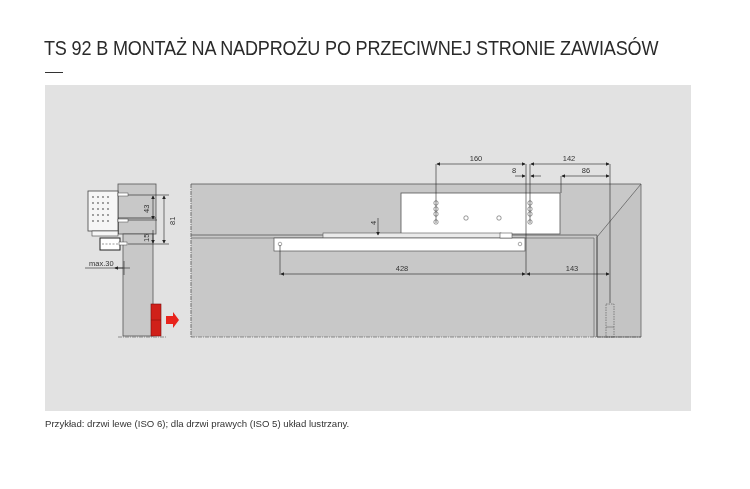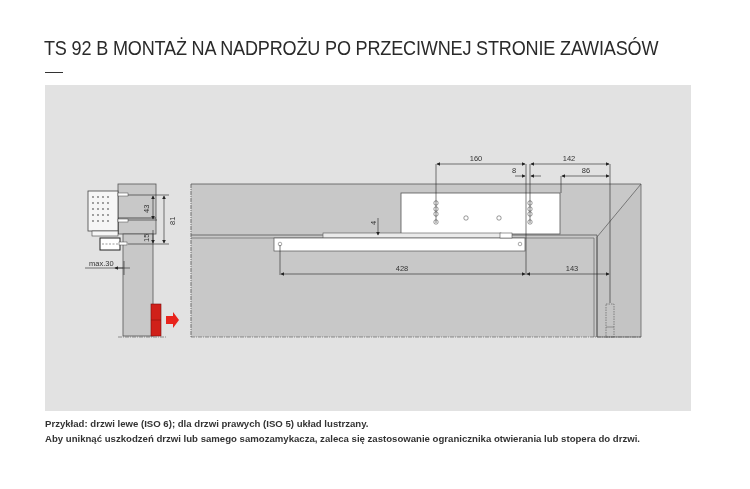--- a/index.html
+++ b/index.html
@@ -2,21 +2,21 @@
 <html><head>
 <meta charset="utf-8">
 <style>
   html, body { margin:0; padding:0; background:#ffffff; }
   body { width:750px; height:489px; position:relative; overflow:hidden; font-family:"Liberation Sans", sans-serif; }
   .title { position:absolute; left:44px; top:36px; font-family:"Liberation Sans", sans-serif; font-size:21px; color:#2a2a2a; letter-spacing:-0.2px; font-weight:normal; transform:scaleX(0.86); transform-origin:left top; white-space:nowrap; }
   .title-rule { position:absolute; left:45px; top:72px; width:18px; height:1px; background:#333; }
   .panel { position:absolute; left:45px; top:85px; width:646px; height:326px; background:#e2e2e2; }
   .panel svg { position:absolute; left:0; top:0; }
   .notes { position:absolute; left:45px; top:417px; font-size:9.6px; color:#333; line-height:14.5px; }
-  .notes div { white-space:nowrap;font-weight:bold; }
+  .notes div { white-space:nowrap; }
   .dim { font-family:"Liberation Sans", sans-serif; font-size:7.5px; fill:#333; }
 </style>
 </head>
 <body>
 
 <div class="title">TS 92 B MONTAŻ NA NADPROŻU PO PRZECIWNEJ STRONIE ZAWIASÓW</div>
 <div class="title-rule"></div>
 
 <div class="panel">
   <svg width="646" height="326" viewBox="0 0 646 326" xmlns="http://www.w3.org/2000/svg">
@@ -149,14 +149,13 @@
       <text class="dim" x="527" y="186" text-anchor="middle">143</text>
 
       <rect x="561" y="219" width="8" height="33" fill="none" stroke="#555" stroke-width="0.6" stroke-dasharray="1.5,1"></rect>
       <line x1="561" y1="242" x2="569" y2="242" stroke="#555" stroke-width="0.5"></line>
     </g>
   </svg>
 </div>
 
 <div class="notes">
   <div>Przykład: drzwi lewe (ISO 6); dla drzwi prawych (ISO 5) układ lustrzany.</div>
-  <div>Aby uniknąć uszkodzeń drzwi lub samego samozamykacza, zaleca się zastosowanie ogranicznika otwierania lub stopera do drzwi.</div>
 </div>
 
 </body></html>

